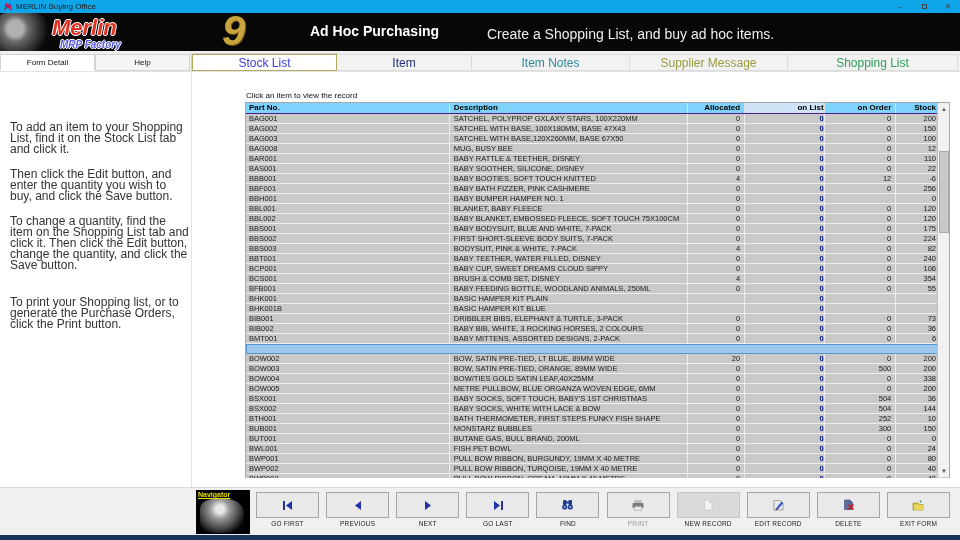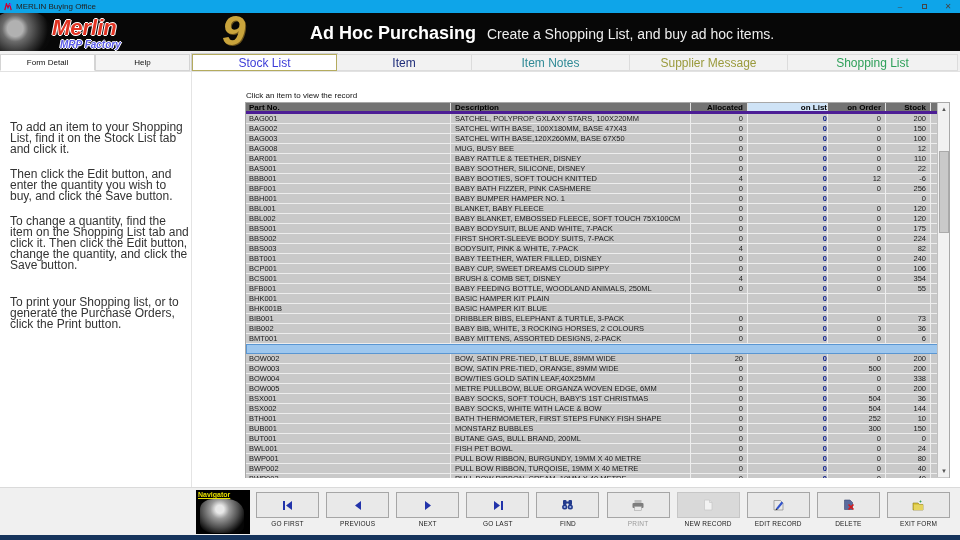--- a/index.html
+++ b/index.html
@@ -18,21 +18,21 @@
   .banner { position:absolute; left:0; top:13px; width:960px; height:38px; background:#070707; overflow:hidden; }
   .wiz-blob { position:absolute; left:-8px; top:-2px; width:58px; height:44px;
     background: radial-gradient(circle at 40% 40%, #cfcfcf 0 18%, #7c7c7c 30%, #3a3a3a 55%, #0a0a0a 75%);
     opacity:.85; border-radius:40%; }
   .logo-merlin { position:absolute; left:52px; top:2px; font-size:22px; font-weight:900; font-style:italic; color:#e23322;
     text-shadow:-1px 0 #fff, 1px 0 #fff, 0 -1px #fff, 0 1px #fff, 1px 1px 1px #000; letter-spacing:0px; }
   .logo-sub { position:absolute; left:60px; top:26px; font-size:10px; font-weight:bold; font-style:italic; color:#5a5ae6;
     text-shadow:-1px 0 #fff,1px 0 #fff,0 1px #fff,0 -1px #fff; }
   .logo-9 { position:absolute; left:222px; top:-6px; font-size:42px; font-weight:900; font-style:italic; color:#c9a43c;
     text-shadow:1px 1px 0 #6b531a; }
-  .banner-title { position:absolute; left:310px; top:10px; font-size:18px; font-weight:bold; color:#ffffff; }
+  .banner-title { position:absolute; left:310px; top:10px; font-size:14px; font-weight:bold; color:#ffffff; }
   .banner-sub { position:absolute; left:487px; top:13px; font-size:14px; color:#eeeeee; }
 
   
   .tabzone { position:absolute; left:0; top:51px; width:960px; height:20px; background:#f0f0f0; }
   .outer-tab { position:absolute; top:3px; height:17px; display:flex; align-items:center; justify-content:center;
     font-size:8px; color:#111; border:1px solid #d4d4d4; background:#f4f4f4; }
   .outer-tab.active { background:#ffffff; border-bottom:1px solid #ffffff; }
   .tab-formdetail { left:0; width:95px; }
   .tab-help { left:95px; width:95px; }
   .inner-tabs { position:absolute; left:192px; top:3px; height:17px; width:766px; display:flex; }
@@ -44,30 +44,30 @@
   
   .content { position:absolute; left:0; top:71px; width:960px; height:416px; background:#ffffff; border-top:1px solid #e2e2e2; }
   .page-divider { position:absolute; left:191px; top:0; width:1px; height:416px; background:#e4e4e4; }
   .instructions { position:absolute; left:10px; top:50px; width:180px; font-size:12px; color:#333; line-height:11px; }
   .instructions p { margin-bottom:14px; }
   .instructions p.gap { margin-top:26px; }
   .hint { position:absolute; left:246px; top:19px; font-size:8px; color:#111; }
 
   
   .stock-table { position:absolute; left:245px; top:30px; width:705px; height:376px; border:1px solid #a8a8a8; background:#c9c9c9; }
-  .thead { display:flex; height:11px; background:#737373; border-bottom:3px solid #4c1d95; }
+  .thead { display:flex; height:11px; background:#7dd3fc; border-bottom:1px solid #4c1d95; }
   .th { font-size:8px; font-weight:bold; color:#000; line-height:10px; border-right:1px solid #e0e0e0; overflow:hidden; white-space:nowrap; }
   .tbody { height:364px; overflow:hidden; }
   .trow { display:flex; height:10px; background:#c9c9c9; border-bottom:1px solid #ededed; cursor:default; }
   .tcell { font-size:7.5px; color:#1a1a1a; line-height:9px; border-right:1px solid #ededed; overflow:hidden; white-space:nowrap; }
   .c0 { width:205px; padding-left:3px; }
   .c1 { width:240px; padding-left:4px; }
   .c2 { width:57px;  text-align:right; padding-right:4px; }
   .c3 { width:80px;  text-align:right; font-weight:bold; color:#001489; }
-  .c4 { width:58px;  text-align:right; padding-right:4px; }
+  .c4 { width:72px;  text-align:right; padding-right:4px; }
   .c5 { width:45px;  text-align:right; padding-right:4px; }
   .c6 { width:8px; border-right:none; }
   .th.c3 { background:#cfe3f6; color:#000; }
   .trow.selected { background:#9ec7ee; border:1px solid #5a96d2; border-bottom:1px solid #5a96d2; }
   .trow.selected .tcell { color:#ffffff; border-right-color:#b7d7f3;margin-top:48px; }
 
   .vscroll { position:absolute; right:0; top:0; width:12px; height:374px; background:#f1f1f1; border-left:1px solid #c0c0c0; }
   .varrow { width:12px; height:12px; font-size:6px; color:#555; display:flex; align-items:center; justify-content:center; }
   .vthumb { position:absolute; left:1px; top:48px; width:10px; height:82px; background:#c9c9c9; border:1px solid #aaaaaa; }
   .varrow.down { position:absolute; bottom:0; }

